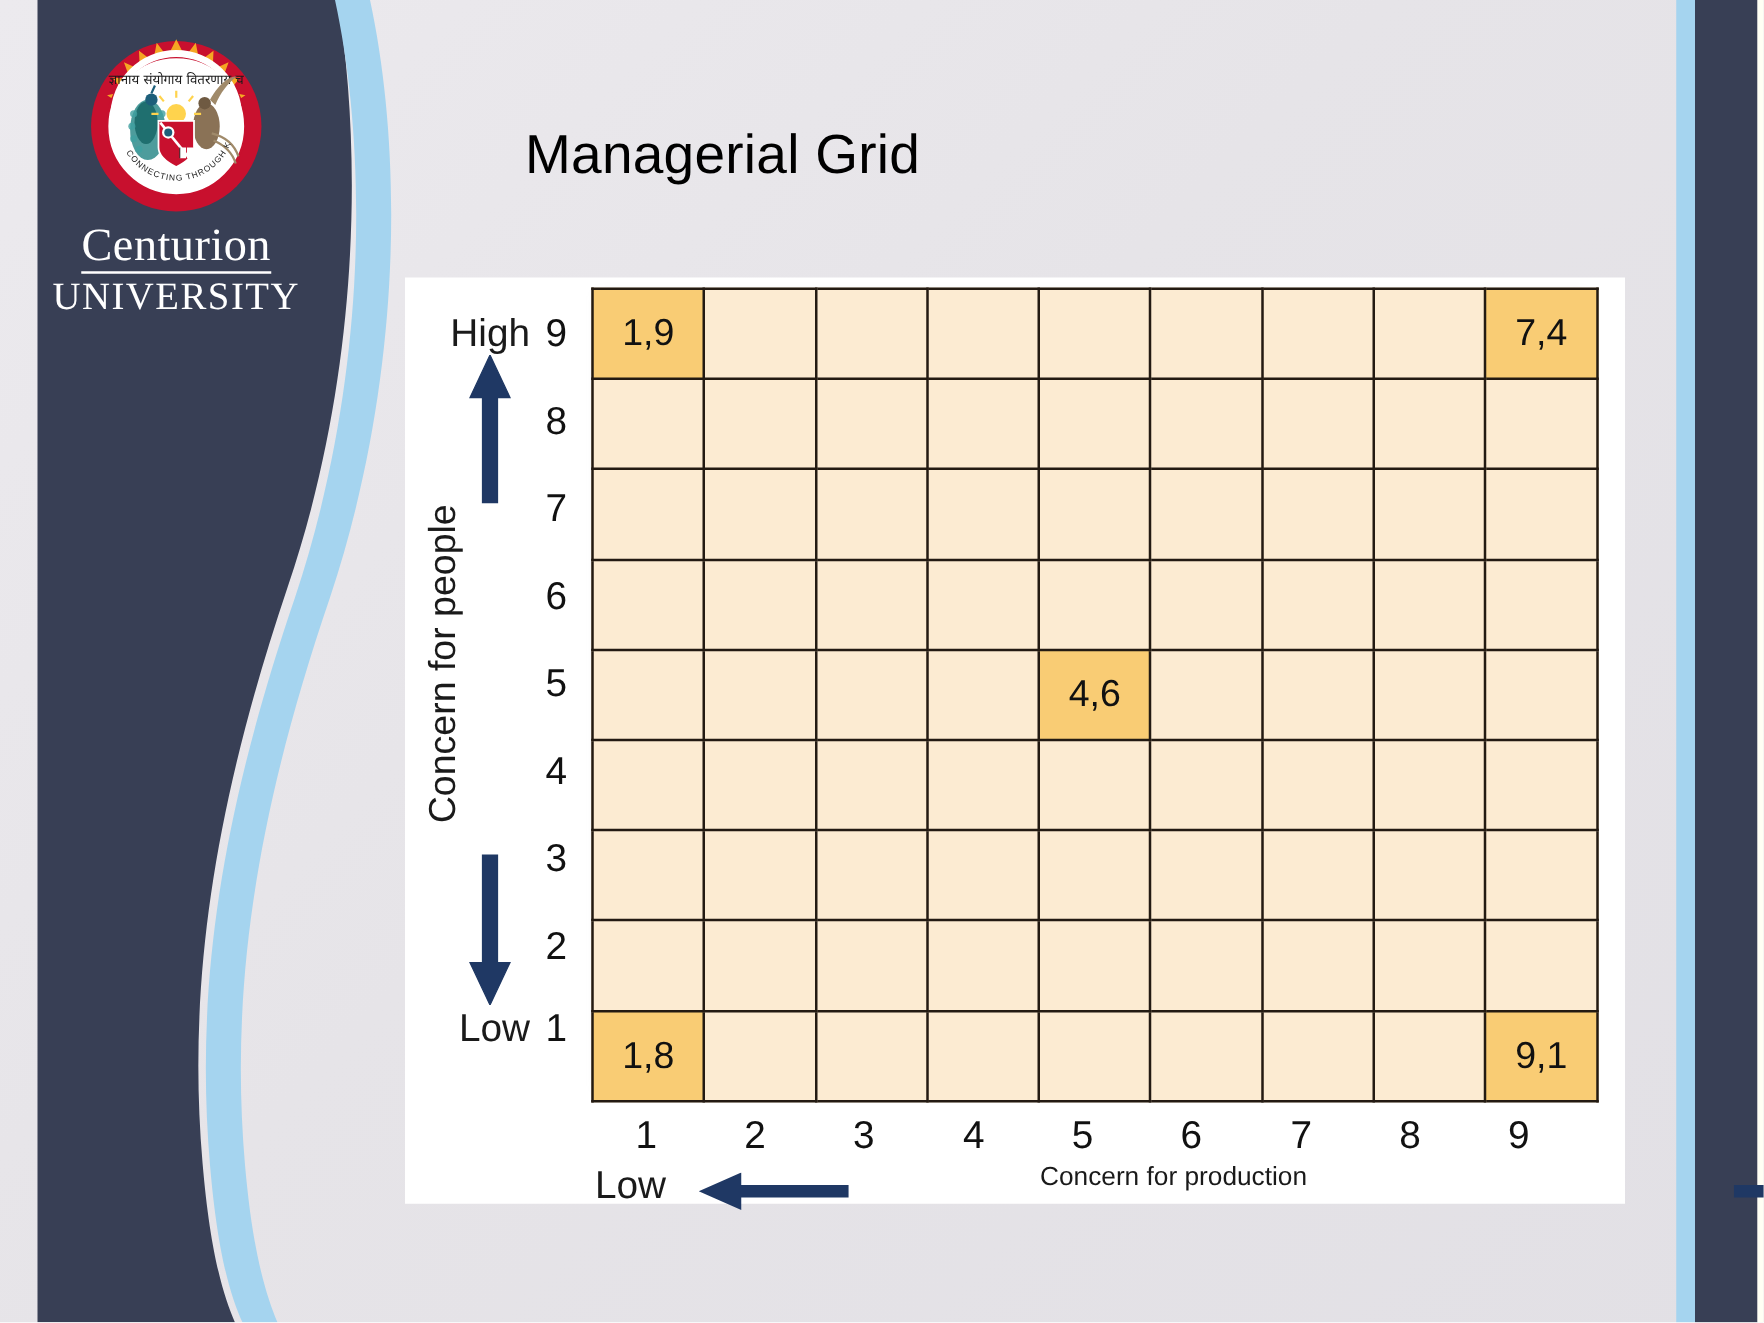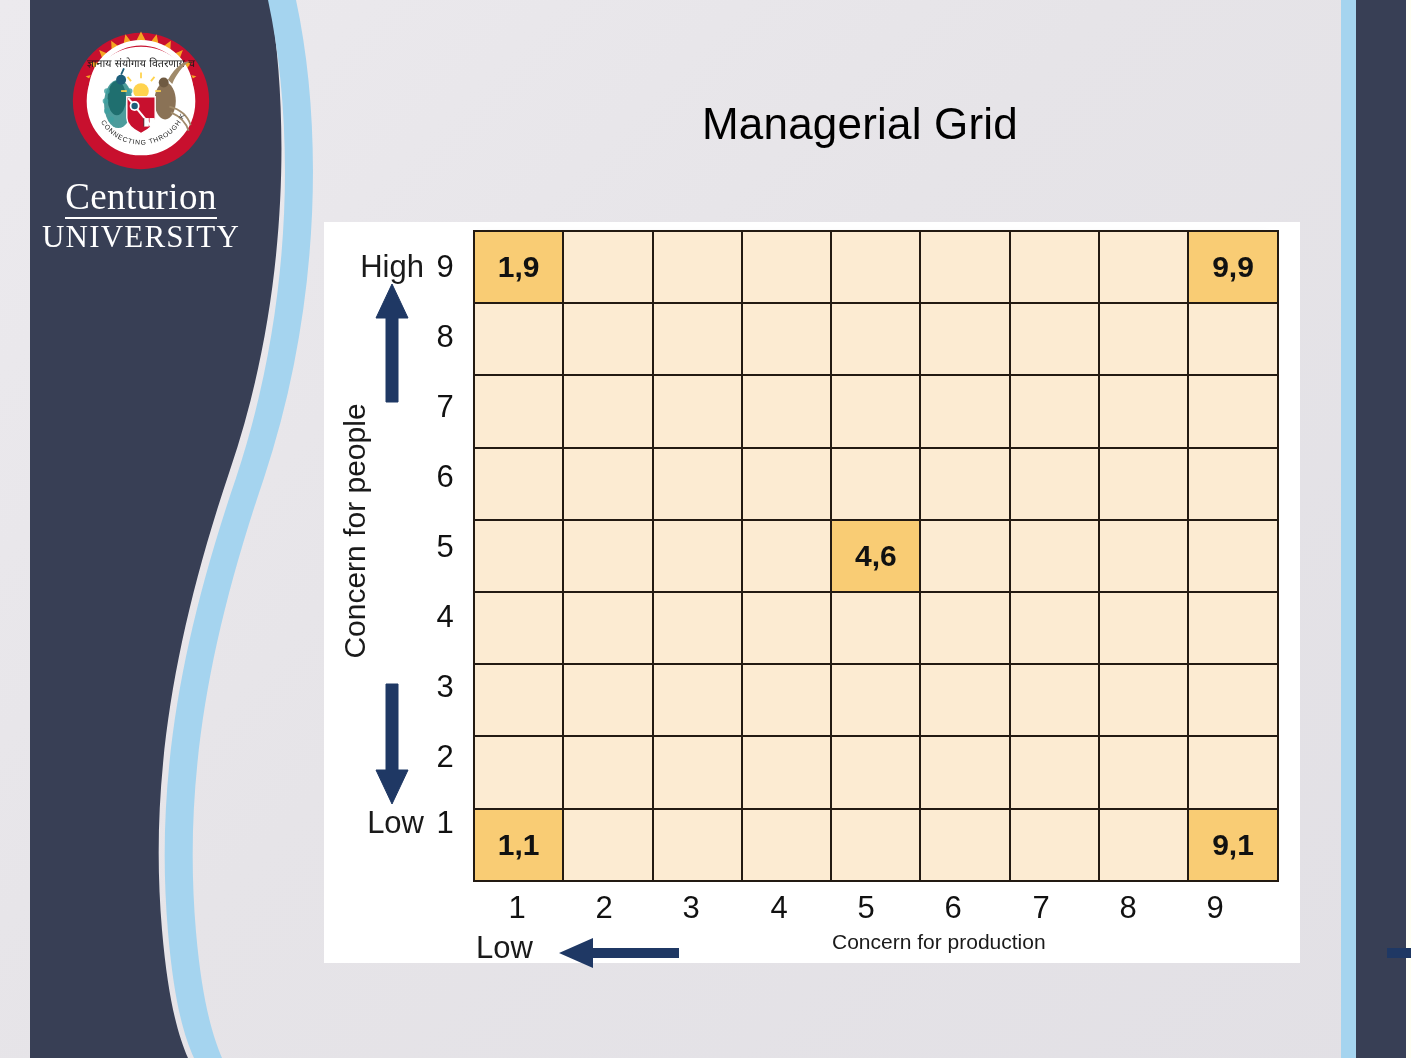--- a/index.html
+++ b/index.html
@@ -83,21 +83,20 @@
     text-align: left;
     margin-left: 46px;
     margin-top: 7px;
   }
 
   
   #page-title {
     position: absolute;
     top: 99px; left: 420px;
     width: 880px;
-    text-align: center;
     font-size: 44px;
     color: #000000;
     font-family: "Liberation Sans", sans-serif;
     letter-spacing: 0.2px;
   }
 
   
   #chart-panel {
     position: absolute;
     top: 222px; left: 324px;
@@ -164,21 +163,20 @@
     background: rgba(90,90,95,0.30);
     filter: blur(5px);
   }
   #grid-table {
     position: absolute;
     left: 0; top: 0;
     border-collapse: collapse;
     table-layout: fixed;
     width: 786px; height: 632px;
     background: #fcebd2;
-    font-weight: bold;
   }
   #grid-table td {
     border: 2px solid #231a12;
     width: 87.3px;
     height: 70.2px;
     padding: 0;
     text-align: center;
     vertical-align: middle;
     font-size: 30px;
     color: #111111;
@@ -344,21 +342,21 @@
         <tbody id="grid-body">
             <tr>
               <td class="hl">1,9</td>
               <td></td>
               <td></td>
               <td></td>
               <td></td>
               <td></td>
               <td></td>
               <td></td>
-              <td class="hl">9,9</td>
+              <td class="hl">7,4</td>
             </tr>
             <tr>
               <td></td>
               <td></td>
               <td></td>
               <td></td>
               <td></td>
               <td></td>
               <td></td>
               <td></td>
@@ -424,21 +422,21 @@
               <td></td>
               <td></td>
               <td></td>
               <td></td>
               <td></td>
               <td></td>
               <td></td>
               <td></td>
             </tr>
             <tr>
-              <td class="hl">1,1</td>
+              <td class="hl">1,8</td>
               <td></td>
               <td></td>
               <td></td>
               <td></td>
               <td></td>
               <td></td>
               <td></td>
               <td class="hl">9,1</td>
             </tr>
           </tbody>

